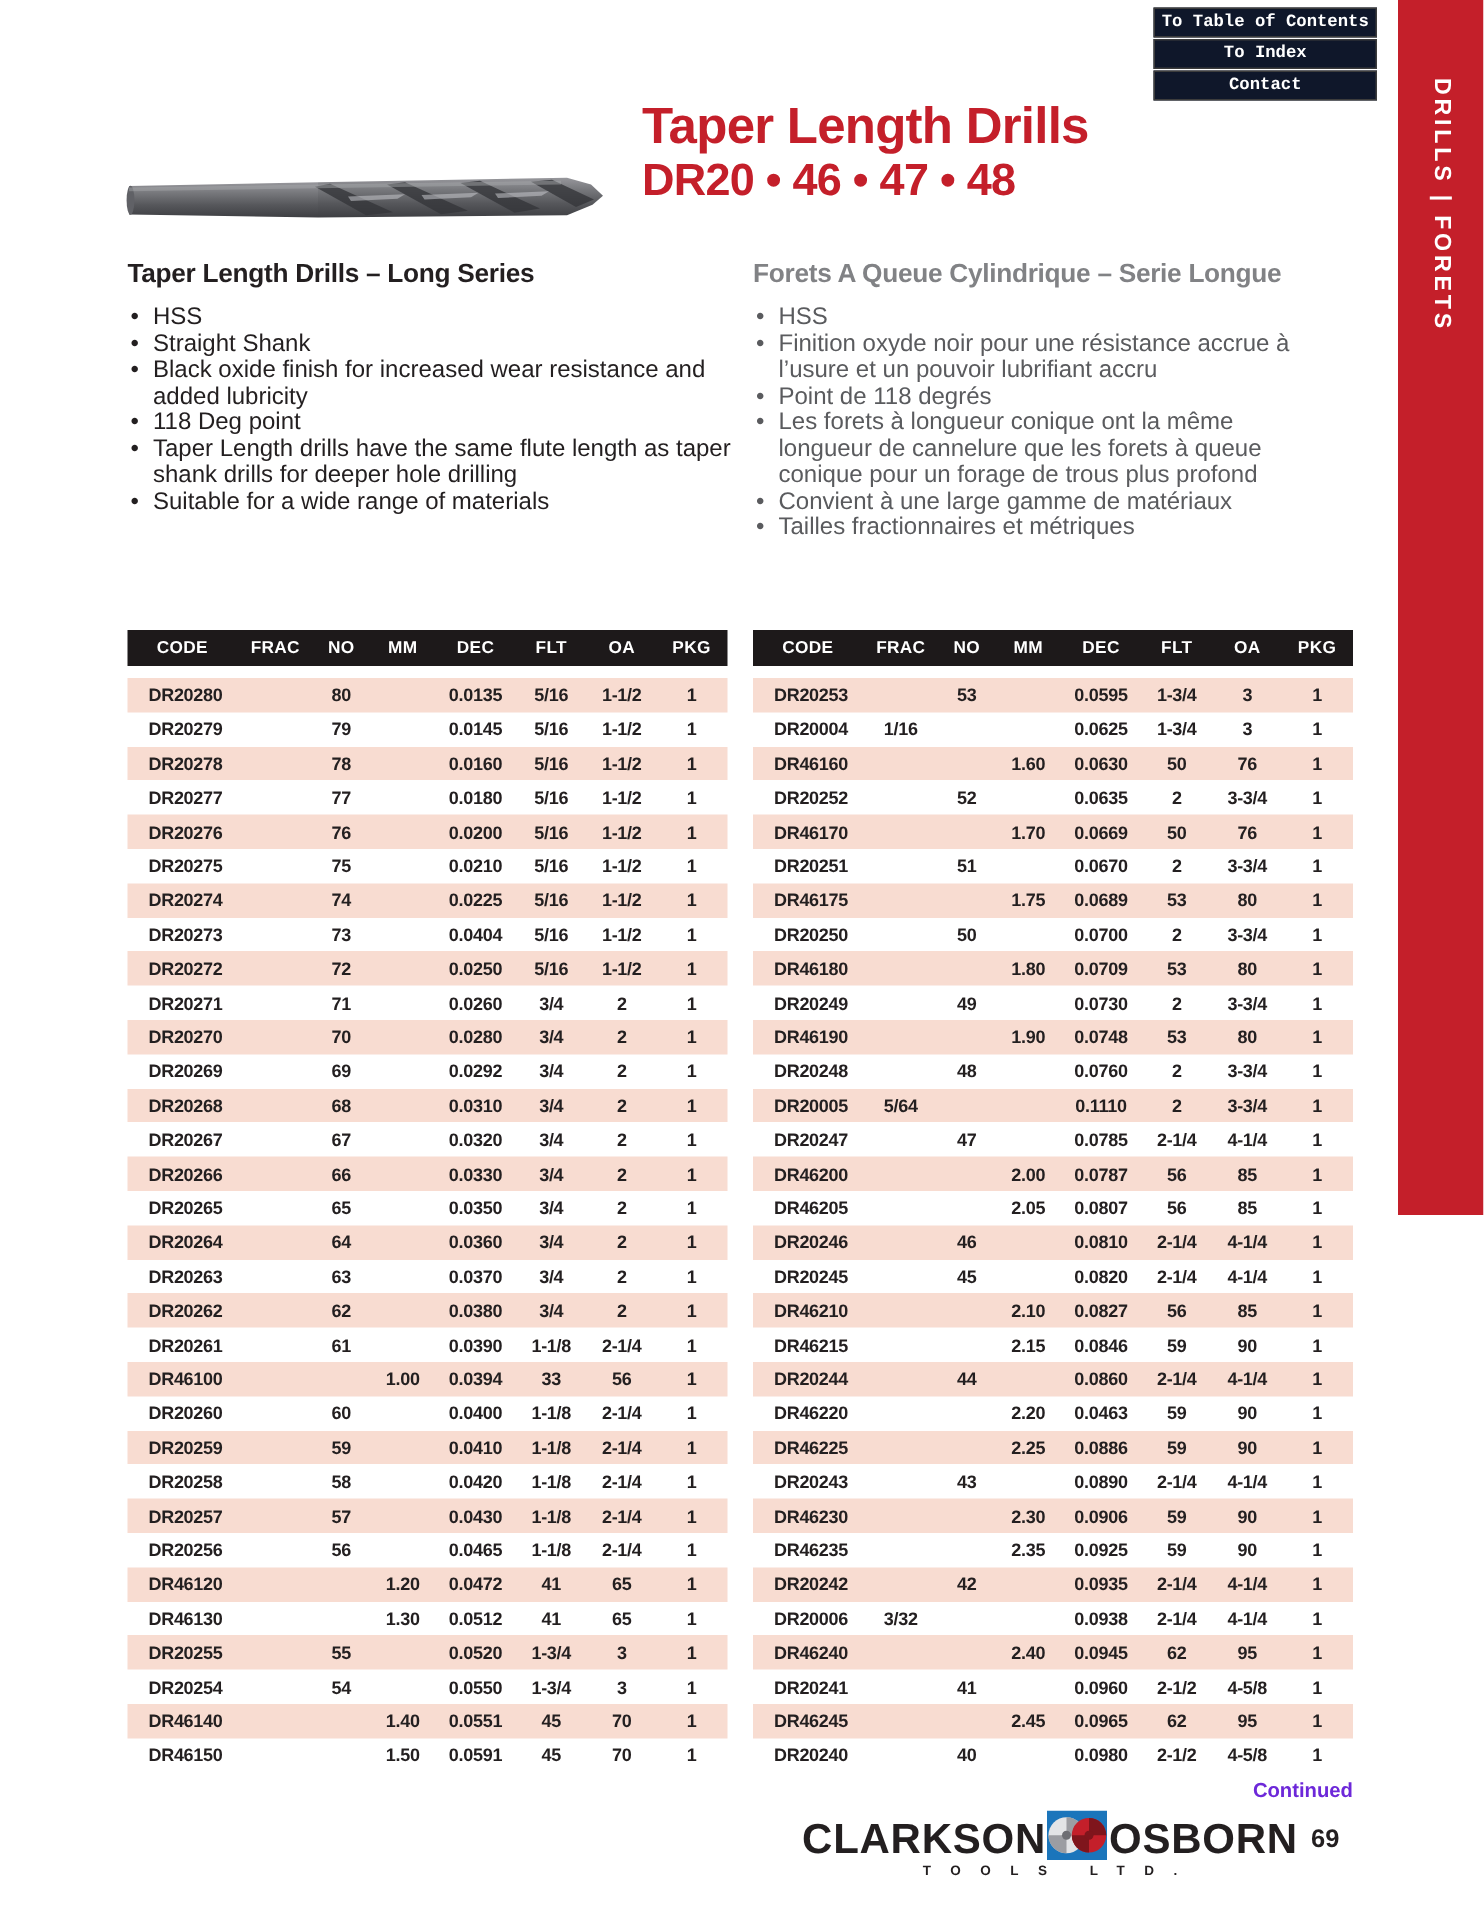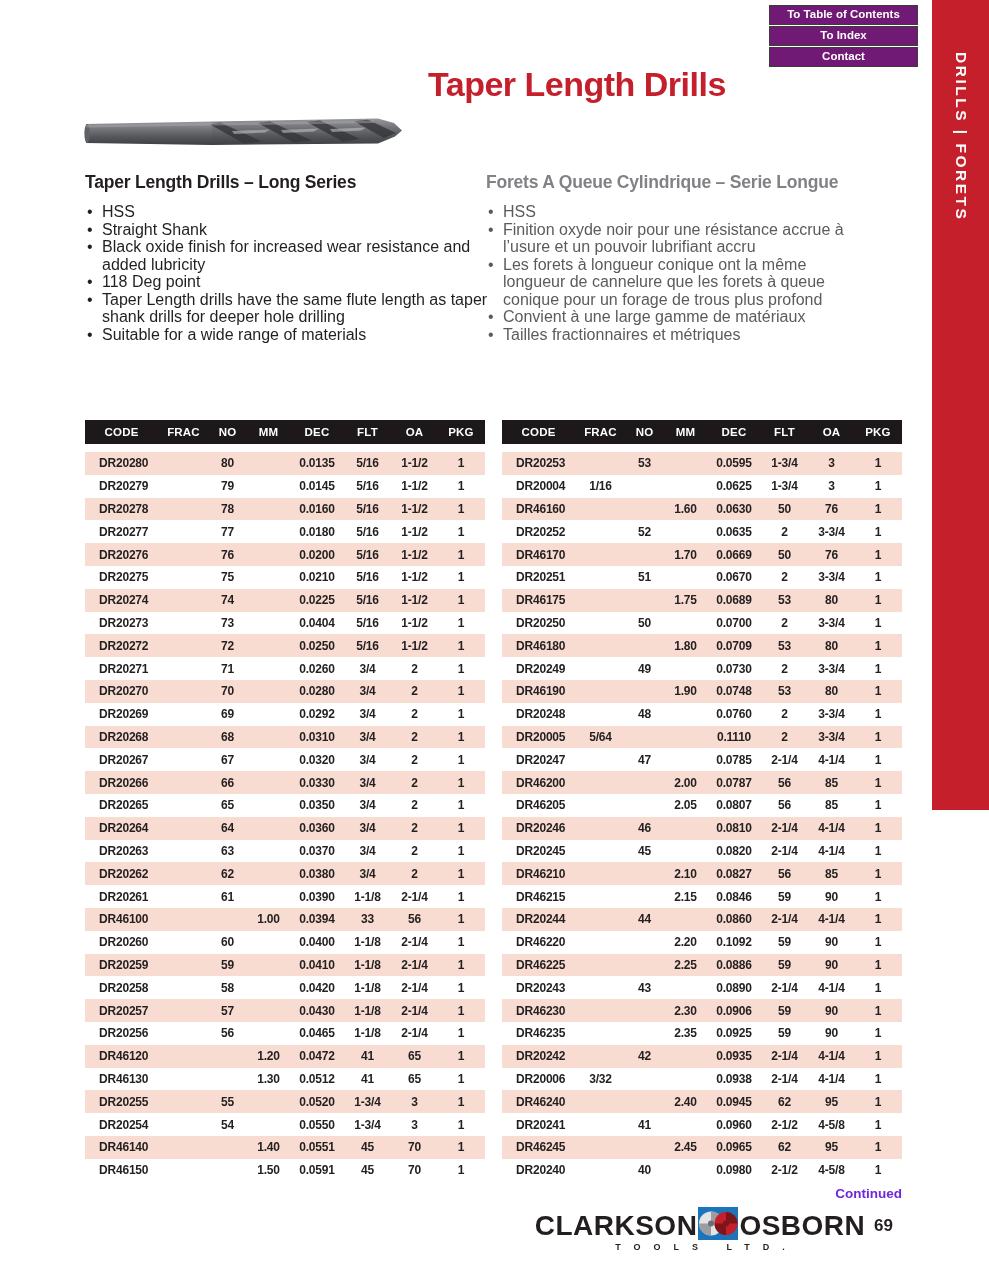--- a/index.html
+++ b/index.html
@@ -16,39 +16,39 @@
     background:var(--accent-red,#c41f2a);display:flex;justify-content:center;
   }
   .sidebar-label{
     writing-mode:vertical-rl;color:#fff;font-weight:bold;font-size:15.5px;
     letter-spacing:2.5px;margin-top:52px;white-space:nowrap;
   }
 
   
   .nav{position:absolute;left:769px;top:5px;width:149px}
   .nav-button{
-    display:block;width:100%;background:#701a75;color:#fff;font-weight:bold;
+    display:block;width:100%;background:#0f172a;color:#fff;font-weight:bold;
     font-size:11.5px;line-height:13px;text-align:center;padding:2px 0 3px;
     margin-bottom:1px;border:1px solid #3c3c3c;cursor:pointer;
-    font-family:Liberation Sans, sans-serif;
+    font-family:Liberation Mono, monospace;
   }
 
   
   .drill{position:absolute;left:84px;top:106px;width:324px;height:52px}
 
   
   .title{position:absolute;left:428px;top:66px;color:var(--accent-red,#c41f2a);
     font-weight:bold;line-height:1.1;letter-spacing:-0.5px}
   .title-line1{font-size:34px}
   .title-line2{font-size:30px;letter-spacing:-0.5px;margin-top:1px}
 
   
   .features{position:absolute;top:172px}
   .features.en{left:85px;width:404px}
-  .features.fr{left:486px;width:360px}
+  .features.fr{left:502px;width:360px}
   .features h2{font-size:17.5px;font-weight:bold;letter-spacing:-0.2px;
     margin:0 0 10px 0;color:var(--text-dark,#231f20)}
   .features.fr h2{color:var(--heading-grey,#818285)}
   .features ul{list-style:none;margin:0;padding:0}
   .features li{position:relative;padding-left:17px;font-size:16px;
     line-height:17.5px;color:var(--text-dark,#231f20)}
   .features.fr li{color:var(--text-grey,#5a5b5e)}
   .features li::before{content:"\2022";position:absolute;left:2px}
 
   
@@ -110,39 +110,41 @@
   <g fill="#c6c7cc" opacity="0.55">
     <path d="M148 25 L186 23.5 L181 26.5 L150 28 Z"></path>
     <path d="M197 24 L235 22.5 L230 25.5 L199 27 Z"></path>
     <path d="M246 23 L282 21.5 L277 24.5 L248 26 Z"></path>
   </g>
   <path d="M2 19 L290 14.5 L290 17 L2 21.5 Z" fill="#a9aaae" opacity="0.45"></path>
 </svg>
 
 <div class="title">
   <div class="title-line1">Taper Length Drills</div>
+  <div class="title-line2">DR20 • 46 • 47 • 48</div>
 </div>
 
 <div class="features en">
   <h2>Taper Length Drills – Long Series</h2>
   <ul>
       <li>HSS</li>
       <li>Straight Shank</li>
       <li>Black oxide finish for increased wear resistance and added lubricity</li>
       <li>118 Deg point</li>
       <li>Taper Length drills have the same flute length as taper shank drills for deeper hole drilling</li>
       <li>Suitable for a wide range of materials</li>
     </ul>
 </div>
 
 <div class="features fr">
   <h2>Forets A Queue Cylindrique – Serie Longue</h2>
   <ul>
       <li>HSS</li>
       <li>Finition oxyde noir pour une résistance accrue à l’usure et un pouvoir lubrifiant accru</li>
+      <li>Point de 118 degrés</li>
       <li>Les forets à longueur conique ont la même longueur de cannelure que les forets à queue conique pour un forage de trous plus profond</li>
       <li>Convient à une large gamme de matériaux</li>
       <li>Tailles fractionnaires et métriques</li>
     </ul>
 </div>
 
 <div class="dtable t0">
   <div class="thead">
       <div class="th">CODE</div>
       <div class="th">FRAC</div>
@@ -697,21 +699,21 @@
         <div class="td c4">0.0860</div>
         <div class="td c5">2-1/4</div>
         <div class="td c6">4-1/4</div>
         <div class="td c7">1</div>
       </div>
       <div class="tr">
         <div class="td c0">DR46220</div>
         <div class="td c1"></div>
         <div class="td c2"></div>
         <div class="td c3">2.20</div>
-        <div class="td c4">0.1092</div>
+        <div class="td c4">0.0463</div>
         <div class="td c5">59</div>
         <div class="td c6">90</div>
         <div class="td c7">1</div>
       </div>
       <div class="tr">
         <div class="td c0">DR46225</div>
         <div class="td c1"></div>
         <div class="td c2"></div>
         <div class="td c3">2.25</div>
         <div class="td c4">0.0886</div>

